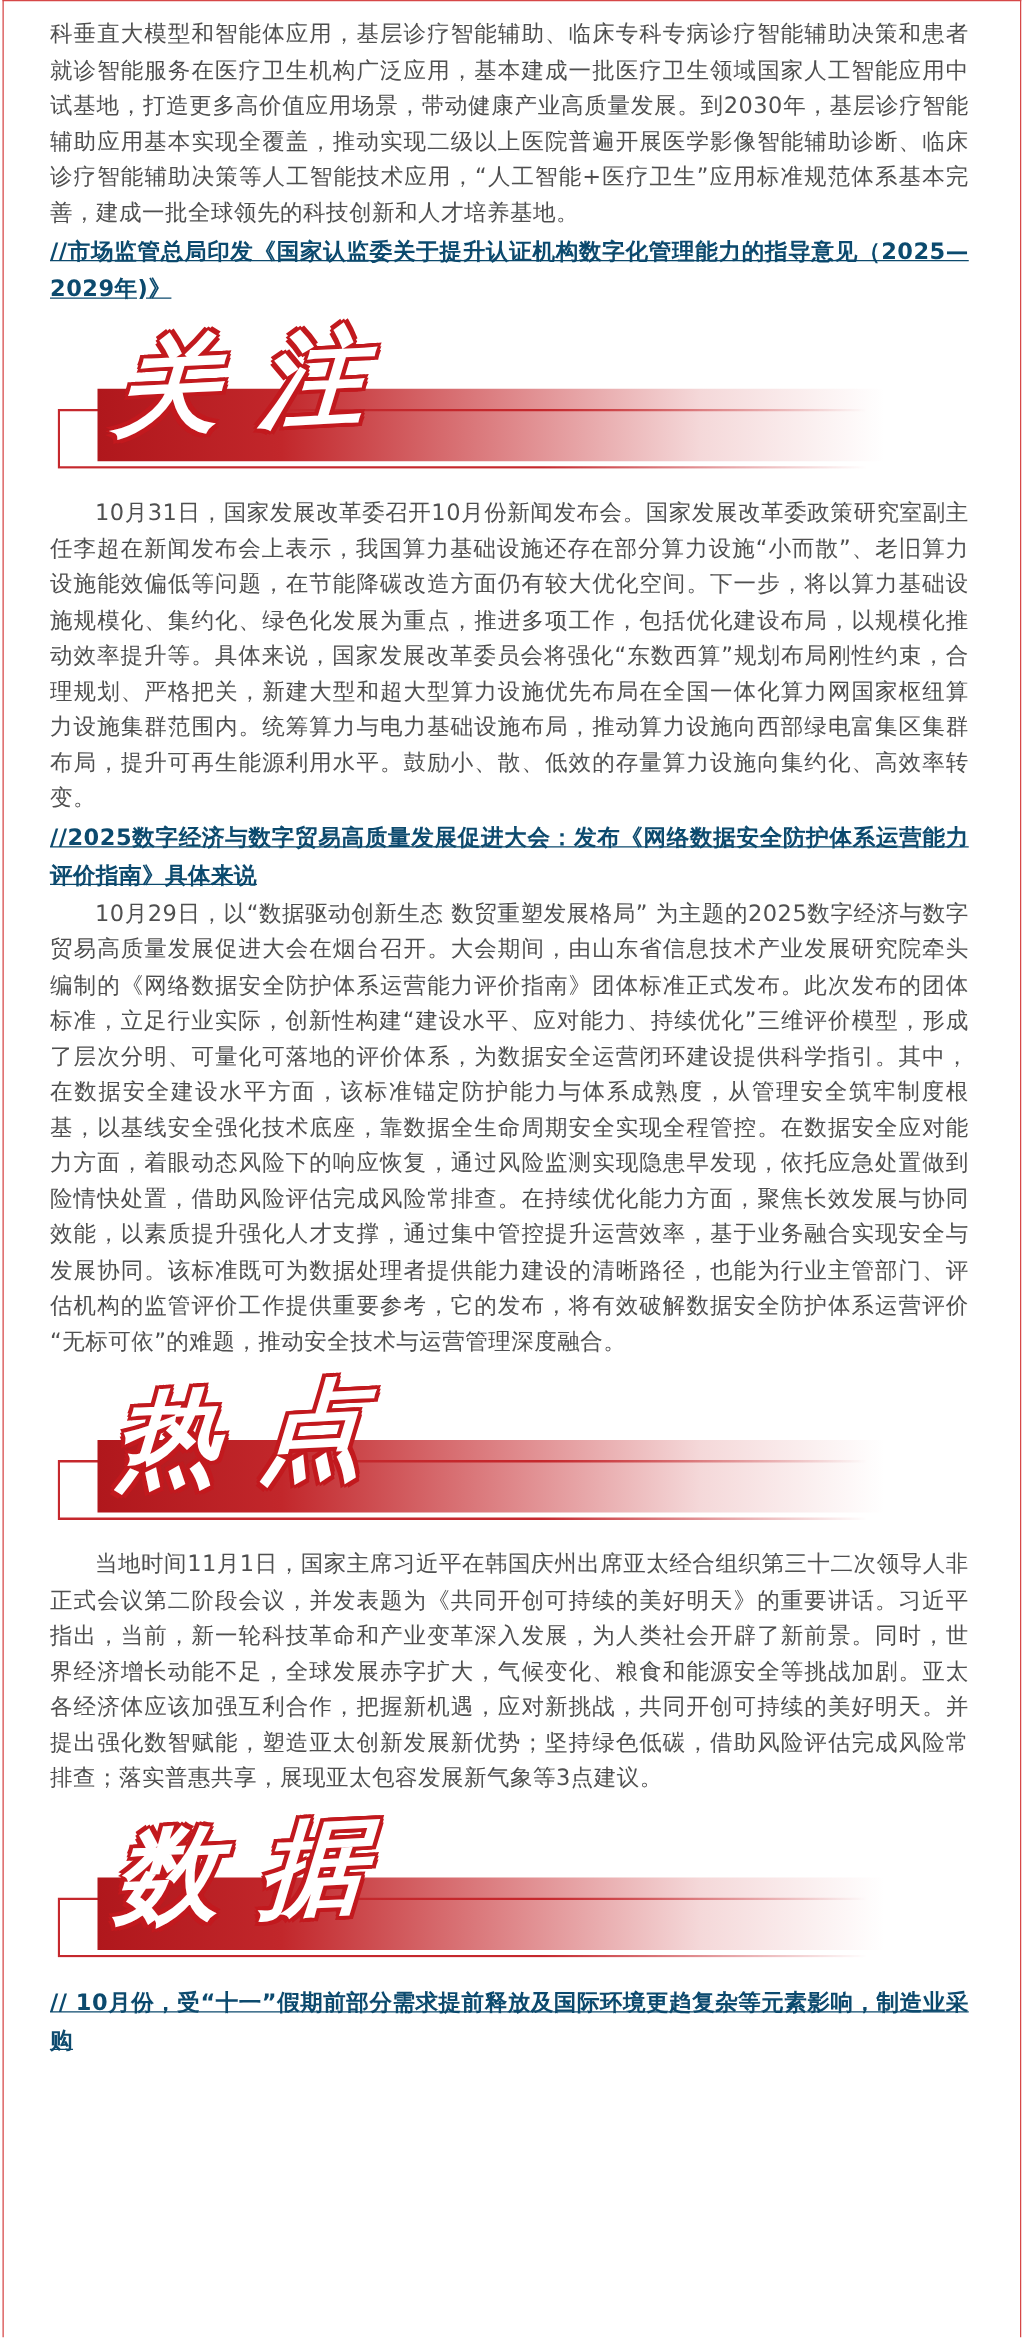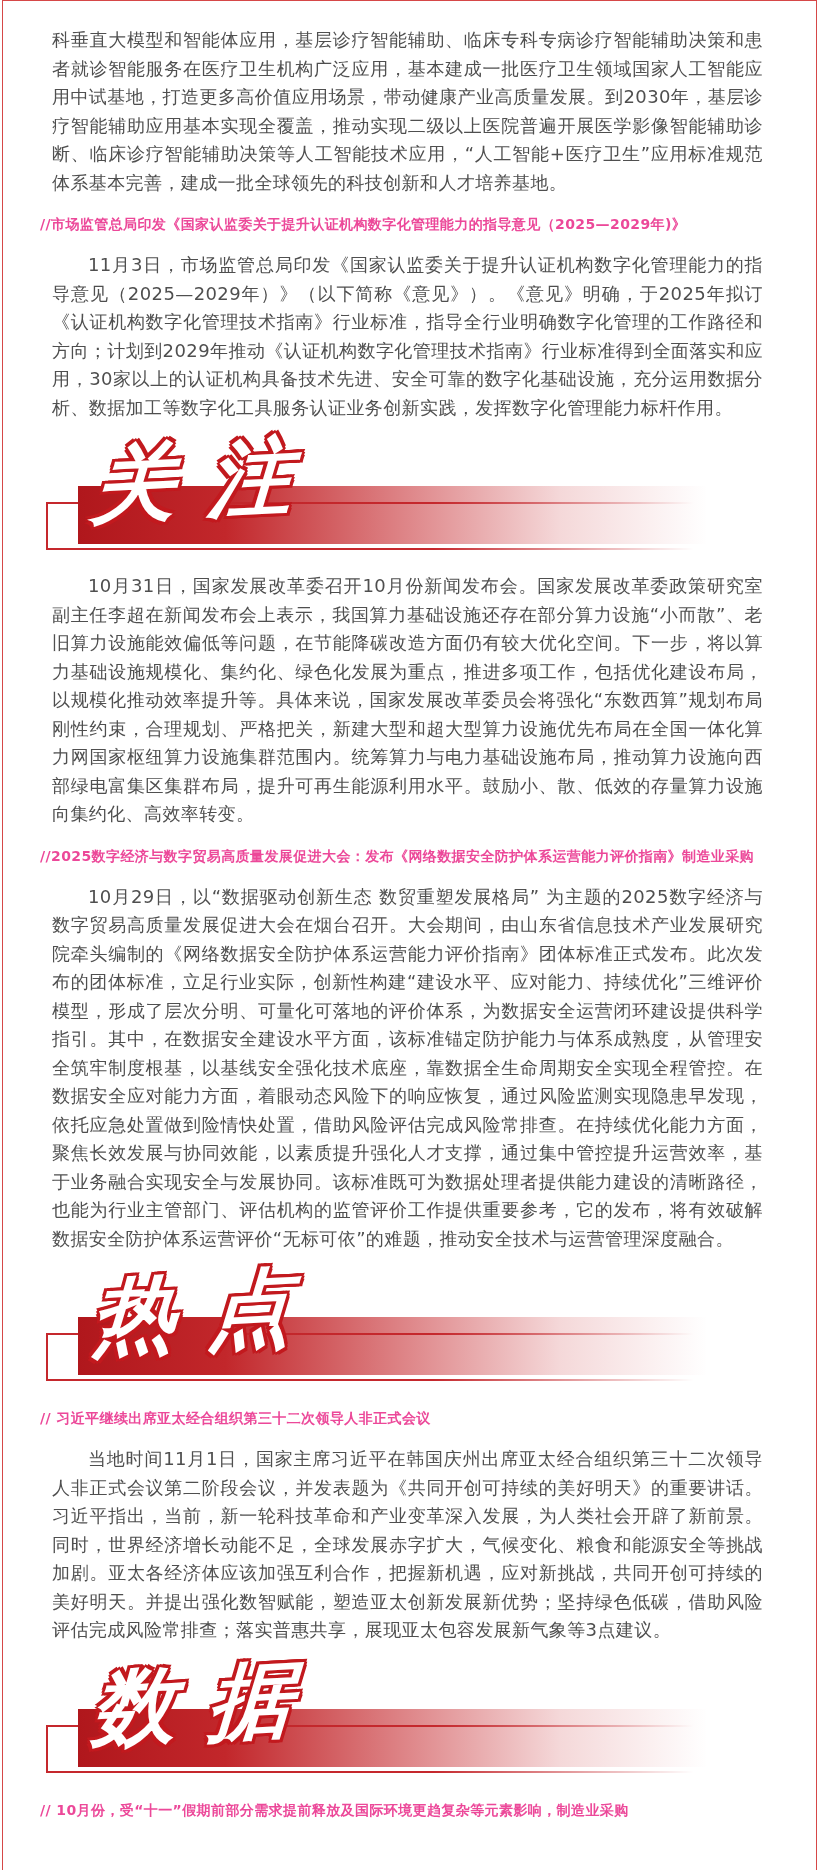--- a/index.html
+++ b/index.html
@@ -13,36 +13,37 @@
   .frame{
     position:absolute;left:2px;right:3px;top:0;bottom:-6px;
     border:1px solid #d64747;border-bottom:none;
     pointer-events:none;
   }
   .content{
     position:relative;
     padding:14px 45px 0 40px;
   }
   p.body{
-    margin:12px;
+    margin:0;
     color:#4f4f4f;
     font-size:18px;
     line-height:28.5px;
     text-align:justify;
     letter-spacing:0.4px;
   }
   p.indent{text-indent:2em;}
   h2.headline{
     margin:2px 0 2px 0;
-    color:#ec4899;
-    font-size:14px;
+    color:#0c4a6e;
+    font-size:18px;
     line-height:30px;
     font-weight:bold;
     text-align:justify;
     letter-spacing:0.4px;
+    text-decoration:underline;
   }
   
   .banner{
     position:relative;
     height:112px;
     margin:24px 0 14px 0;
   }
   .banner-outline{
     position:absolute;
     left:6px;top:56px;
@@ -88,46 +89,44 @@
 
 <div class="page">
   <div class="frame"></div>
 
   <div class="content">
 
     <p class="body">科垂直大模型和智能体应用，基层诊疗智能辅助、临床专科专病诊疗智能辅助决策和患者就诊智能服务在医疗卫生机构广泛应用，基本建成一批医疗卫生领域国家人工智能应用中试基地，打造更多高价值应用场景，带动健康产业高质量发展。到2030年，基层诊疗智能辅助应用基本实现全覆盖，推动实现二级以上医院普遍开展医学影像智能辅助诊断、临床诊疗智能辅助决策等人工智能技术应用，“人工智能+医疗卫生”应用标准规范体系基本完善，建成一批全球领先的科技创新和人才培养基地。</p>
 
     <h2 class="headline">//市场监管总局印发《国家认监委关于提升认证机构数字化管理能力的指导意见（2025—2029年)》</h2>
 
-    <p class="body indent">11月3日，市场监管总局印发《国家认监委关于提升认证机构数字化管理能力的指导意见（2025—2029年）》（以下简称《意见》）。《意见》明确，于2025年拟订《认证机构数字化管理技术指南》行业标准，指导全行业明确数字化管理的工作路径和方向；计划到2029年推动《认证机构数字化管理技术指南》行业标准得到全面落实和应用，30家以上的认证机构具备技术先进、安全可靠的数字化基础设施，充分运用数据分析、数据加工等数字化工具服务认证业务创新实践，发挥数字化管理能力标杆作用。</p>
 
     <div class="banner">
       <div class="banner-outline"></div>
       <div class="banner-bar"></div>
       <div class="banner-title">
         <span class="cal">关注</span>
       </div>
     </div>
 
 
     <p class="body indent">10月31日，国家发展改革委召开10月份新闻发布会。国家发展改革委政策研究室副主任李超在新闻发布会上表示，我国算力基础设施还存在部分算力设施“小而散”、老旧算力设施能效偏低等问题，在节能降碳改造方面仍有较大优化空间。下一步，将以算力基础设施规模化、集约化、绿色化发展为重点，推进多项工作，包括优化建设布局，以规模化推动效率提升等。具体来说，国家发展改革委员会将强化“东数西算”规划布局刚性约束，合理规划、严格把关，新建大型和超大型算力设施优先布局在全国一体化算力网国家枢纽算力设施集群范围内。统筹算力与电力基础设施布局，推动算力设施向西部绿电富集区集群布局，提升可再生能源利用水平。鼓励小、散、低效的存量算力设施向集约化、高效率转变。</p>
 
-    <h2 class="headline">//2025数字经济与数字贸易高质量发展促进大会：发布《网络数据安全防护体系运营能力评价指南》制造业采购</h2>
+    <h2 class="headline">//2025数字经济与数字贸易高质量发展促进大会：发布《网络数据安全防护体系运营能力评价指南》具体来说</h2>
 
     <p class="body indent">10月29日，以“数据驱动创新生态 数贸重塑发展格局” 为主题的2025数字经济与数字贸易高质量发展促进大会在烟台召开。大会期间，由山东省信息技术产业发展研究院牵头编制的《网络数据安全防护体系运营能力评价指南》团体标准正式发布。此次发布的团体标准，立足行业实际，创新性构建“建设水平、应对能力、持续优化”三维评价模型，形成了层次分明、可量化可落地的评价体系，为数据安全运营闭环建设提供科学指引。其中，在数据安全建设水平方面，该标准锚定防护能力与体系成熟度，从管理安全筑牢制度根基，以基线安全强化技术底座，靠数据全生命周期安全实现全程管控。在数据安全应对能力方面，着眼动态风险下的响应恢复，通过风险监测实现隐患早发现，依托应急处置做到险情快处置，借助风险评估完成风险常排查。在持续优化能力方面，聚焦长效发展与协同效能，以素质提升强化人才支撑，通过集中管控提升运营效率，基于业务融合实现安全与发展协同。该标准既可为数据处理者提供能力建设的清晰路径，也能为行业主管部门、评估机构的监管评价工作提供重要参考，它的发布，将有效破解数据安全防护体系运营评价“无标可依”的难题，推动安全技术与运营管理深度融合。</p>
 
     <div class="banner">
       <div class="banner-outline"></div>
       <div class="banner-bar"></div>
       <div class="banner-title">
         <span class="cal">热点</span>
       </div>
     </div>
 
-    <h2 class="headline">// 习近平继续出席亚太经合组织第三十二次领导人非正式会议</h2>
 
     <p class="body indent">当地时间11月1日，国家主席习近平在韩国庆州出席亚太经合组织第三十二次领导人非正式会议第二阶段会议，并发表题为《共同开创可持续的美好明天》的重要讲话。习近平指出，当前，新一轮科技革命和产业变革深入发展，为人类社会开辟了新前景。同时，世界经济增长动能不足，全球发展赤字扩大，气候变化、粮食和能源安全等挑战加剧。亚太各经济体应该加强互利合作，把握新机遇，应对新挑战，共同开创可持续的美好明天。并提出强化数智赋能，塑造亚太创新发展新优势；坚持绿色低碳，借助风险评估完成风险常排查；落实普惠共享，展现亚太包容发展新气象等3点建议。</p>
 
     <div class="banner">
       <div class="banner-outline"></div>
       <div class="banner-bar"></div>
       <div class="banner-title">
         <span class="cal">数据</span>
       </div>
     </div>

